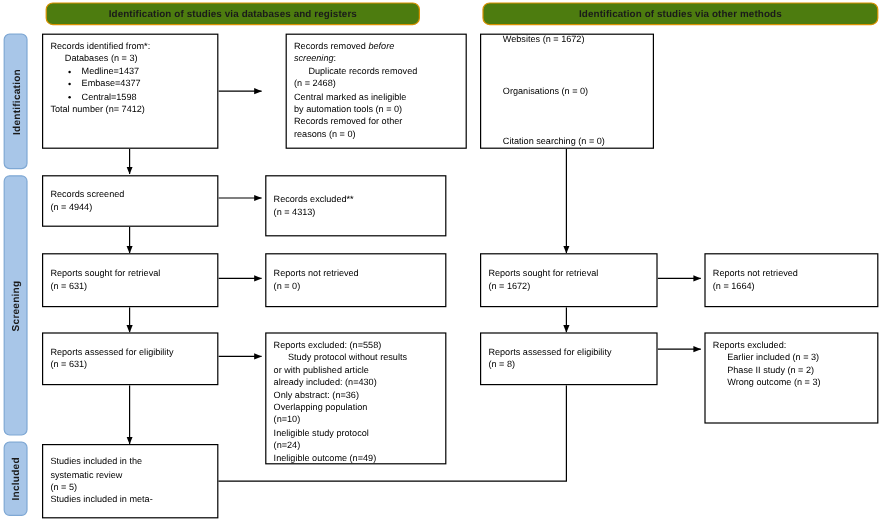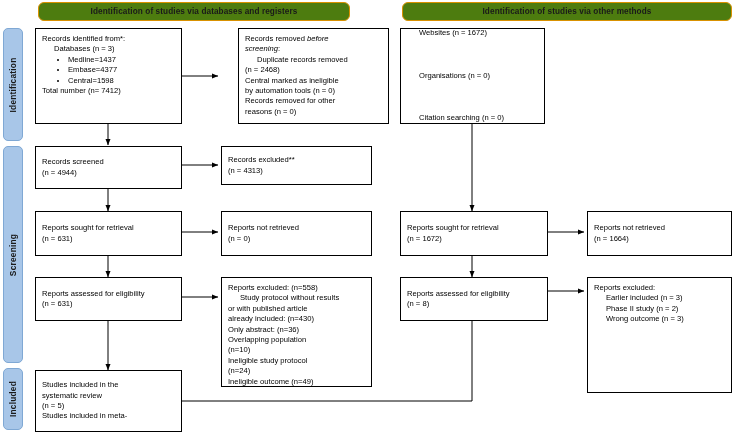--- a/index.html
+++ b/index.html
@@ -161,21 +161,21 @@
     <span class="ln">by automation tools (n = 0)</span>
     <span class="ln">Records removed for other</span>
     <span class="ln">reasons (n = 0)</span>
   </div>
 
   <div class="box vcenter" style="left:35px; top:146px; width:147px; height:43px;">
     <span class="ln">Records screened</span>
     <span class="ln">(n = 4944)</span>
   </div>
 
-  <div class="box vcenter" style="left:221px; top:146px; width:151px; height:39px;">
+  <div class="box vcenter" style="left:221px; top:146px; width:151px; height:51px;">
     <span class="ln">Records excluded**</span>
     <span class="ln">(n = 4313)</span>
   </div>
 
   <div class="box vcenter" style="left:35px; top:211px; width:147px; height:45px;">
     <span class="ln">Reports sought for retrieval</span>
     <span class="ln">(n = 631)</span>
   </div>
 
   <div class="box vcenter" style="left:221px; top:211px; width:151px; height:45px;">
@@ -224,20 +224,20 @@
   <div class="box vcenter" style="left:587px; top:211px; width:145px; height:45px;">
     <span class="ln">Reports not retrieved</span>
     <span class="ln">(n = 1664)</span>
   </div>
 
   <div class="box vcenter" style="left:400px; top:277px; width:148px; height:44px;">
     <span class="ln">Reports assessed for eligibility</span>
     <span class="ln">(n = 8)</span>
   </div>
 
-  <div class="box" style="left:587px; top:277px; width:145px; height:116px;">
+  <div class="box" style="left:587px; top:277px; width:145px; height:76px;">
     <span class="ln">Reports excluded:</span>
     <span class="ln ind2">Earlier included (n = 3)</span>
     <span class="ln ind2">Phase II study (n = 2)</span>
     <span class="ln ind2">Wrong outcome (n = 3)</span>
   </div>
 
 </div>
 
 </body></html>

